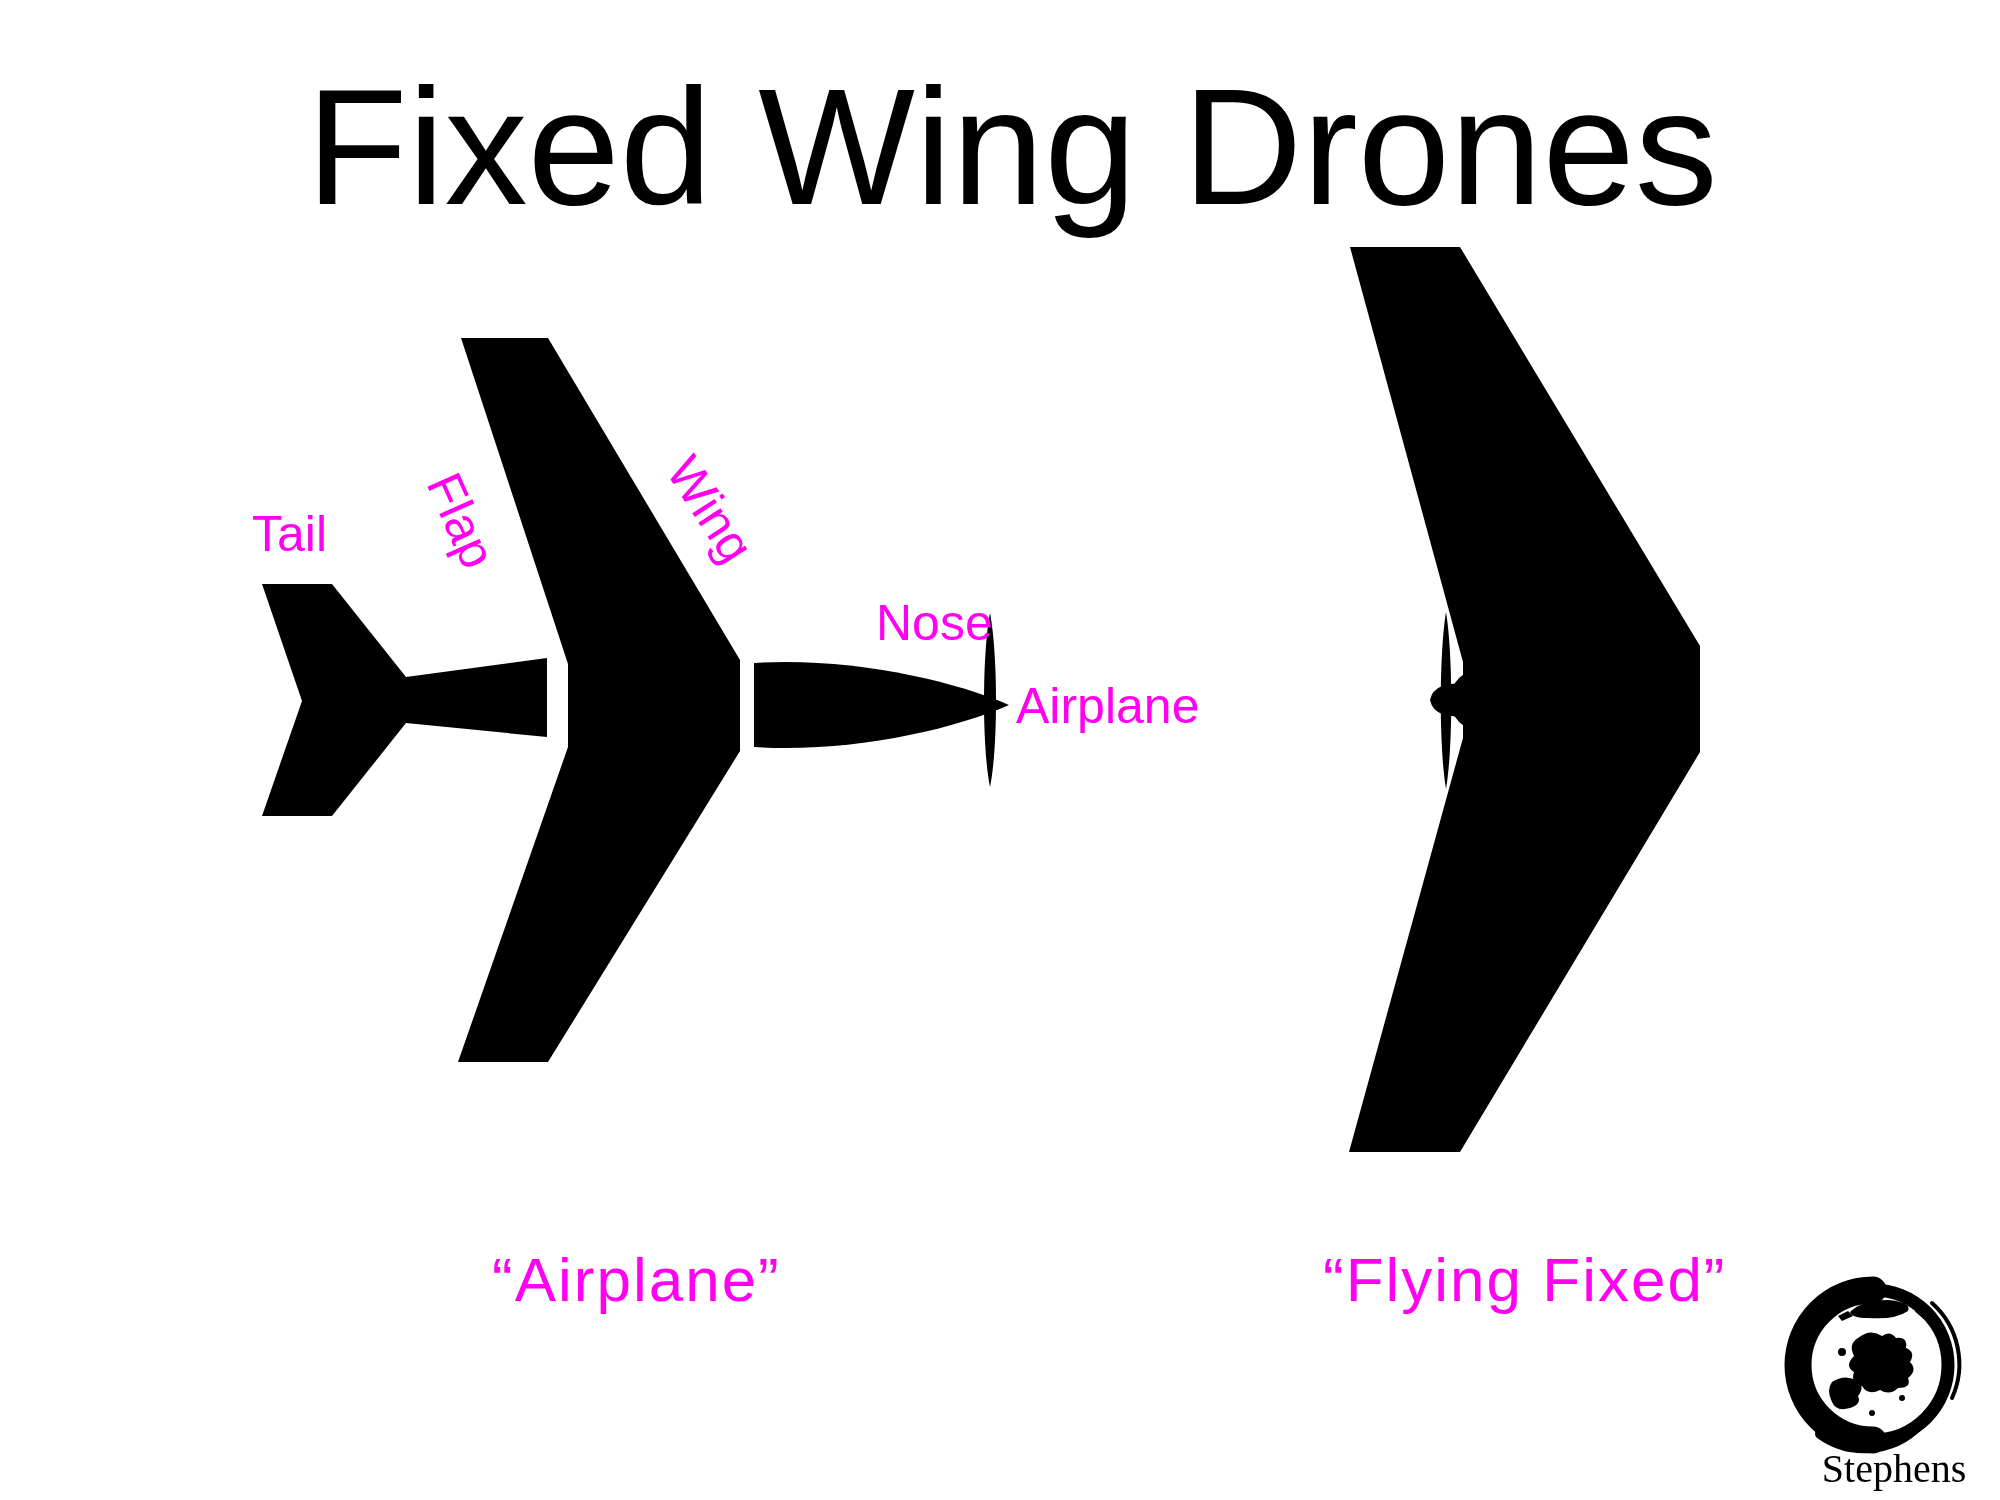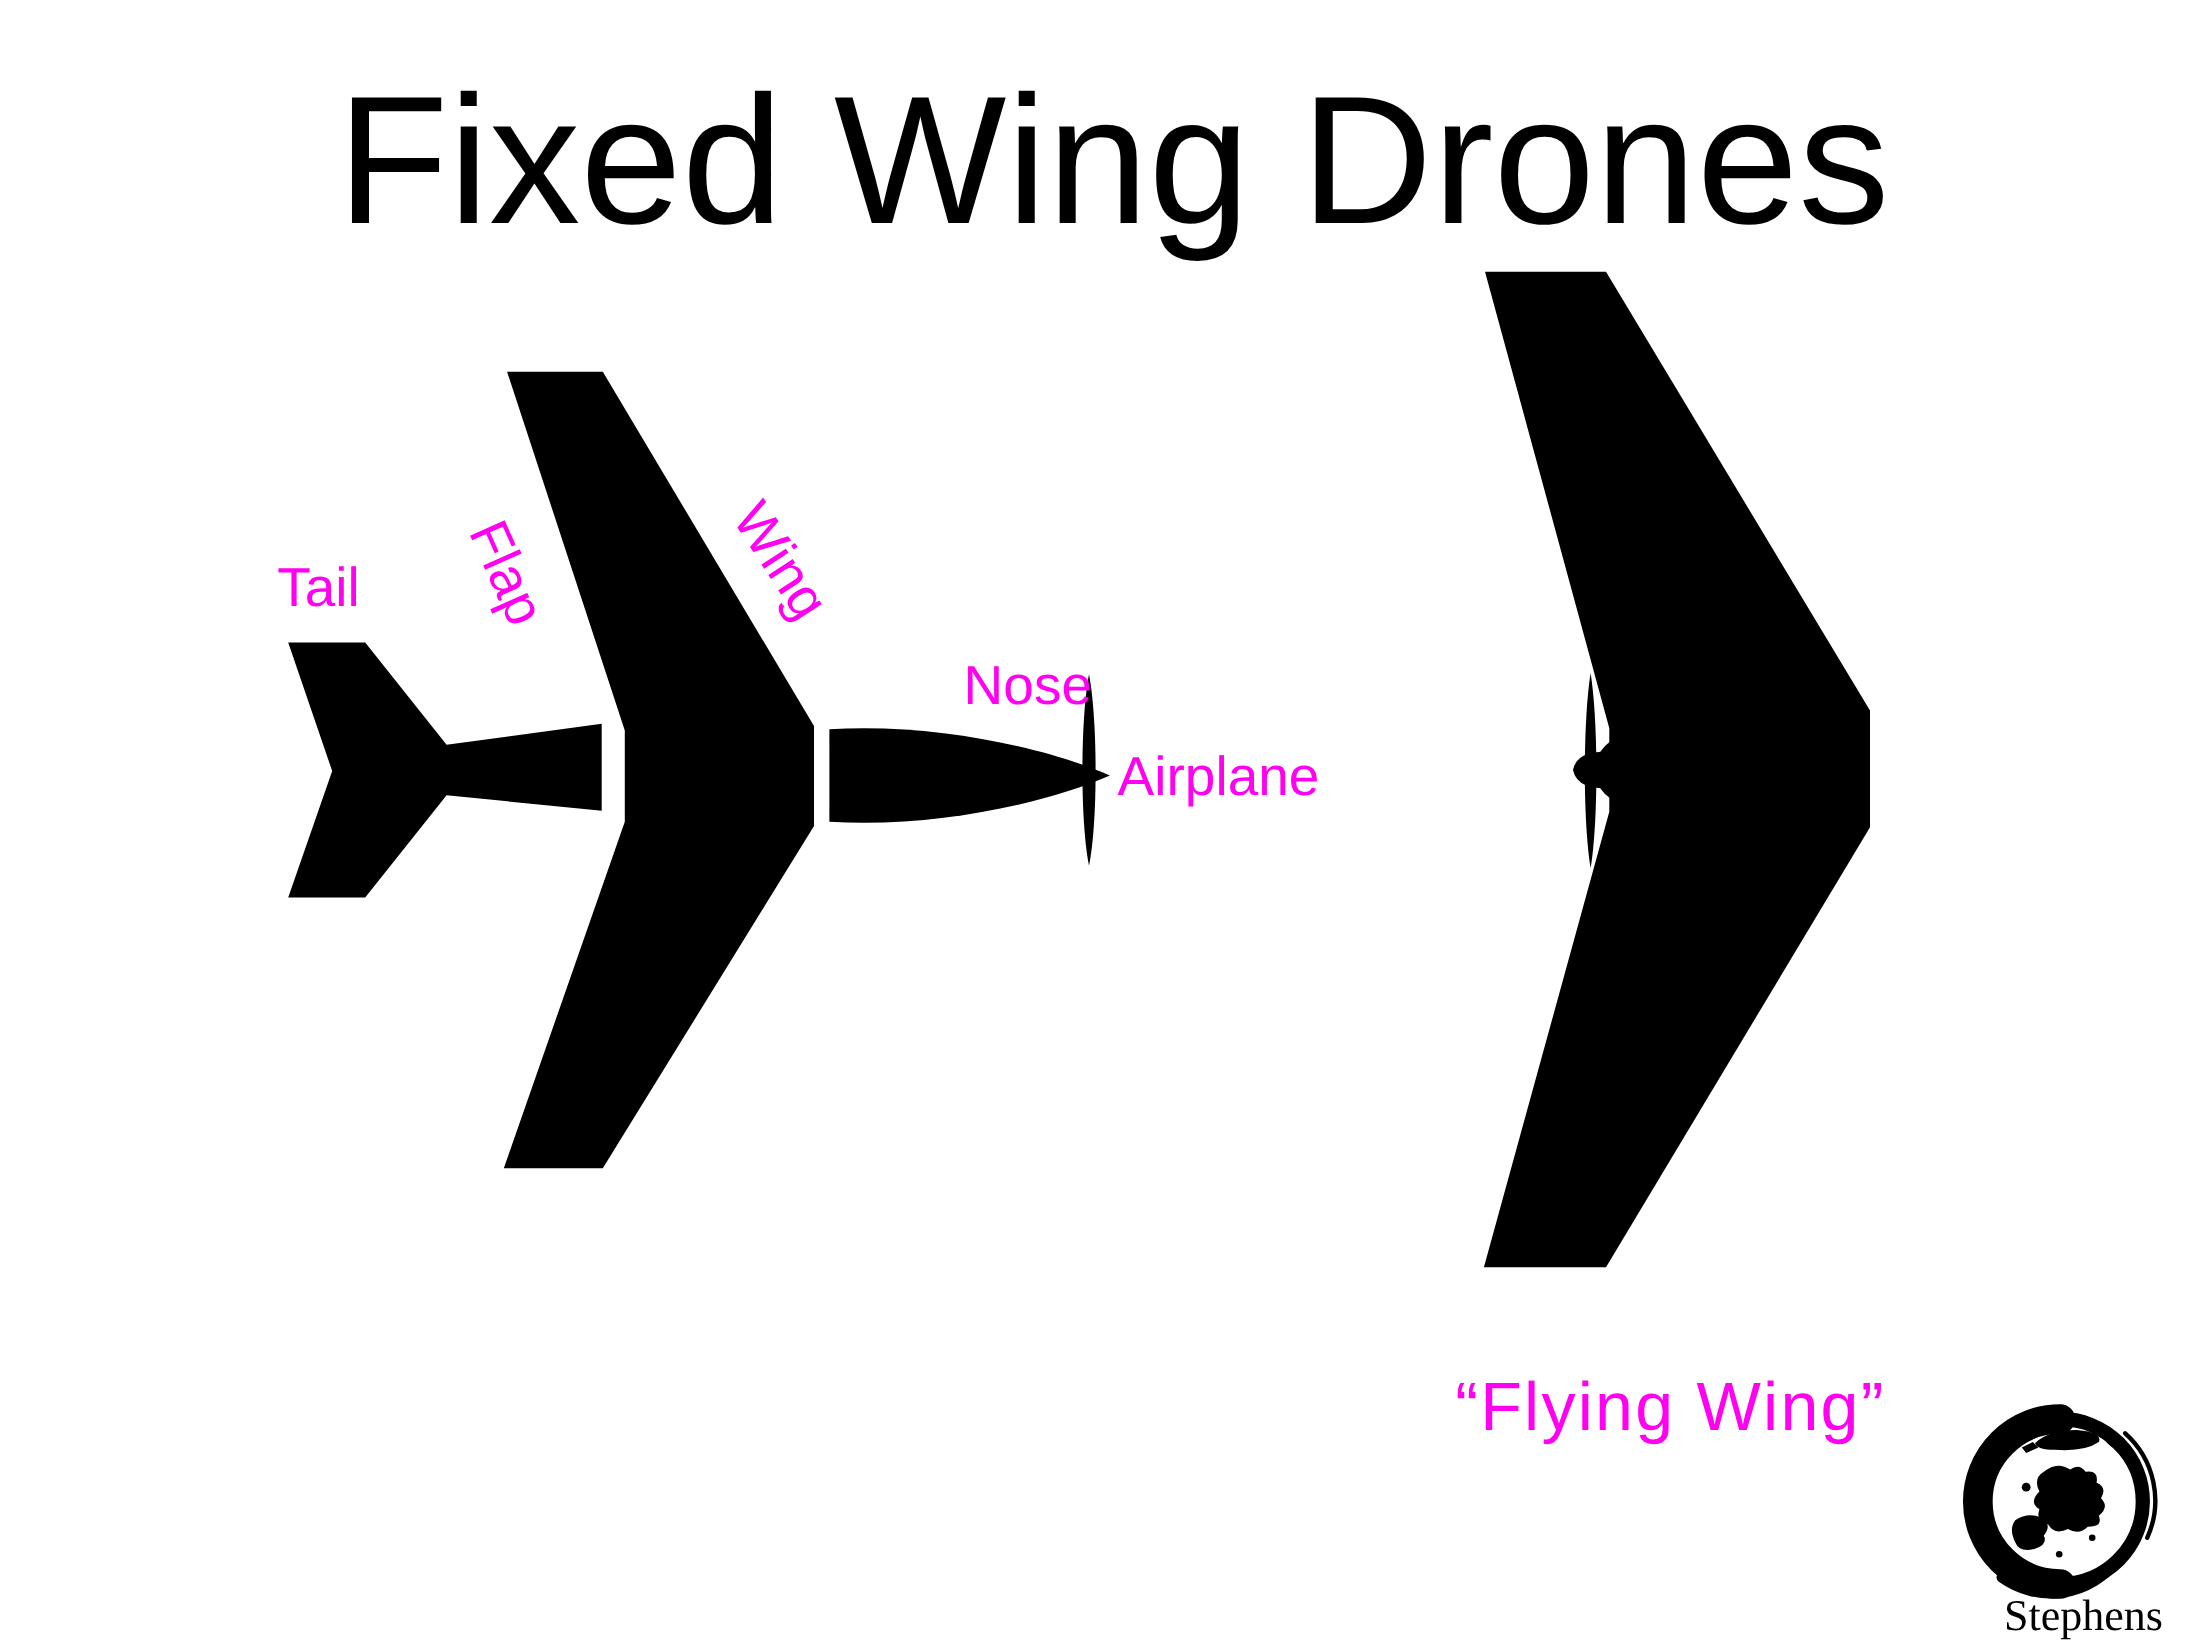--- a/index.html
+++ b/index.html
@@ -90,18 +90,19 @@
   <span class="part-label" style="left:252px;top:509px">Tail</span>
 
   <span class="part-label rot" style="left:464px;top:466px;transform:rotate(66deg)">Flap</span>
 
   <span class="part-label rot" style="left:700px;top:448px;transform:rotate(57deg)">Wing</span>
 
   <span class="part-label" style="left:876px;top:598px">Nose</span>
 
   <span class="part-label" style="left:1016px;top:681px">Airplane</span>
 
+  <span class="caption" style="left:492px;top:1249px">“Airplane”</span>
 
-  <span class="caption" style="left:1323px;top:1249px">“Flying Wing”</span>
+  <span class="caption" style="left:1323px;top:1249px">“Flying Fixed”</span>
 
   <span class="logo-text">Stephens</span>
 
 </div>
 
 </body></html>

